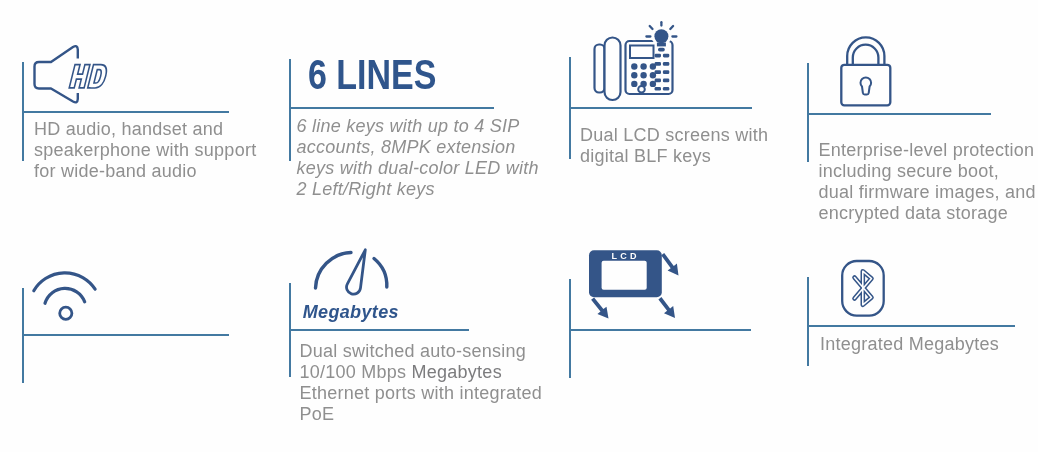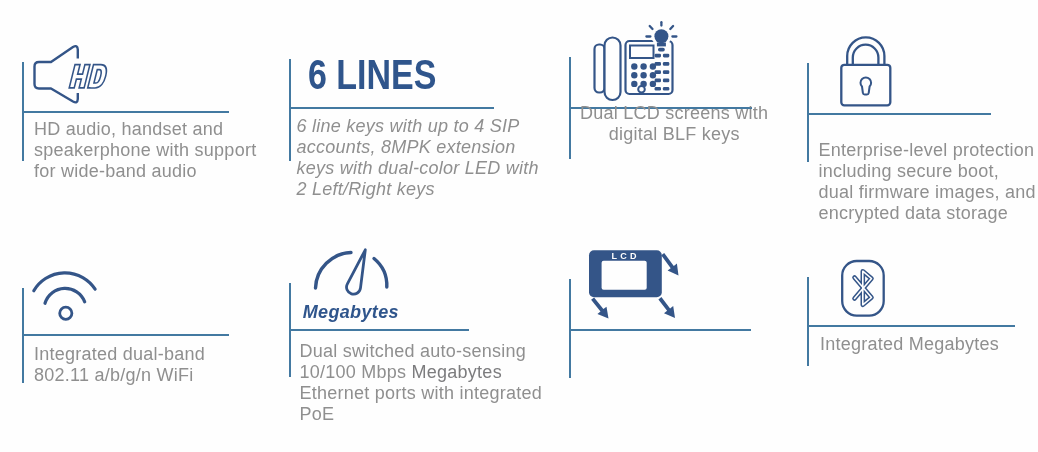--- a/index.html
+++ b/index.html
@@ -76,21 +76,21 @@
     <rect x="658" y="47.8" width="6.8" height="3.8" rx="1.8" fill="#345588"></rect>
     <g stroke="#345588" stroke-width="2.3" stroke-linecap="round">
       <line x1="661.4" y1="22.2" x2="661.4" y2="25.6"></line>
       <line x1="649.7" y1="26" x2="652.5" y2="29"></line>
       <line x1="673.1" y1="26" x2="670.3" y2="29"></line>
       <line x1="646.4" y1="36.5" x2="650.4" y2="36.5"></line>
       <line x1="672.4" y1="36.5" x2="676.4" y2="36.5"></line>
     </g>
   </g>
 </svg>
-<div class="txt" style="left:580px;top:103px;text-align:center;">Dual LCD screens with<br>digital BLF keys</div>
+<div class="txt" style="left:580px;top:125px;">Dual LCD screens with<br>digital BLF keys</div>
 
 <div class="vl" style="left:807px;top:63px;height:99px;"></div>
 <div class="hl" style="left:807px;top:113px;width:184px;"></div>
 <svg class="ic" style="left:838px;top:34px;" width="56" height="75" viewBox="838 34 56 75">
   <g fill="none" stroke="#345588" stroke-width="2.3" stroke-linejoin="round">
     <rect x="841.3" y="64.8" width="49" height="40.5" rx="3"></rect>
     <path d="M847.2,64.8 L847.2,56 A18.6,18.6 0 0 1 884.4,56 L884.4,64.8"></path>
     <path d="M852.8,64.8 L852.8,57.5 A12.8,12.8 0 0 1 878.4,57.5 L878.4,64.8"></path>
     <path d="M862,86.5 A5.3,5.3 0 1 1 869.6,86.5 L868.7,93 A1.8,1.8 0 0 1 866.9,94.6 L864.7,94.6 A1.8,1.8 0 0 1 862.9,93 Z" stroke-width="2"></path>
   </g>
@@ -99,21 +99,20 @@
 
 <div class="vl" style="left:21.7px;top:288px;height:95px;"></div>
 <div class="hl" style="left:21.7px;top:333.5px;width:207px;"></div>
 <svg class="ic" style="left:26px;top:258px;" width="82" height="68" viewBox="26 258 82 68">
   <g fill="none" stroke="#345588" stroke-width="3.2" stroke-linecap="round">
     <path d="M33.8,290.7 A36,36 0 0 1 95.1,289.2"></path>
     <path d="M45.0,303.3 A21,21 0 0 1 84.7,301.8"></path>
     <circle cx="65.8" cy="313.2" r="6.1" stroke-width="2.8"></circle>
   </g>
 </svg>
-<div class="txt" style="left:34px;top:343.9px;">Integrated dual-band<br>802.11 a/b/g/n WiFi</div>
 
 <div class="vl" style="left:288.6px;top:282.7px;height:94px;"></div>
 <div class="hl" style="left:288.6px;top:329px;width:180px;"></div>
 <svg class="ic" style="left:308px;top:242px;" width="84" height="56" viewBox="308 242 84 56">
   <g fill="none" stroke="#345588" stroke-width="3.4" stroke-linecap="round">
     <path d="M315.5,288 A37,37 0 0 1 351,252.5"></path>
     <path d="M374,258.5 A35,35 0 0 1 386.8,287"></path>
     <path d="M365.3,249.8 L360.5,287.9 A7.0,7.0 0 1 1 347.4,283.8 Z" stroke-width="2.8" stroke-linejoin="round"></path>
   </g>
 </svg>

